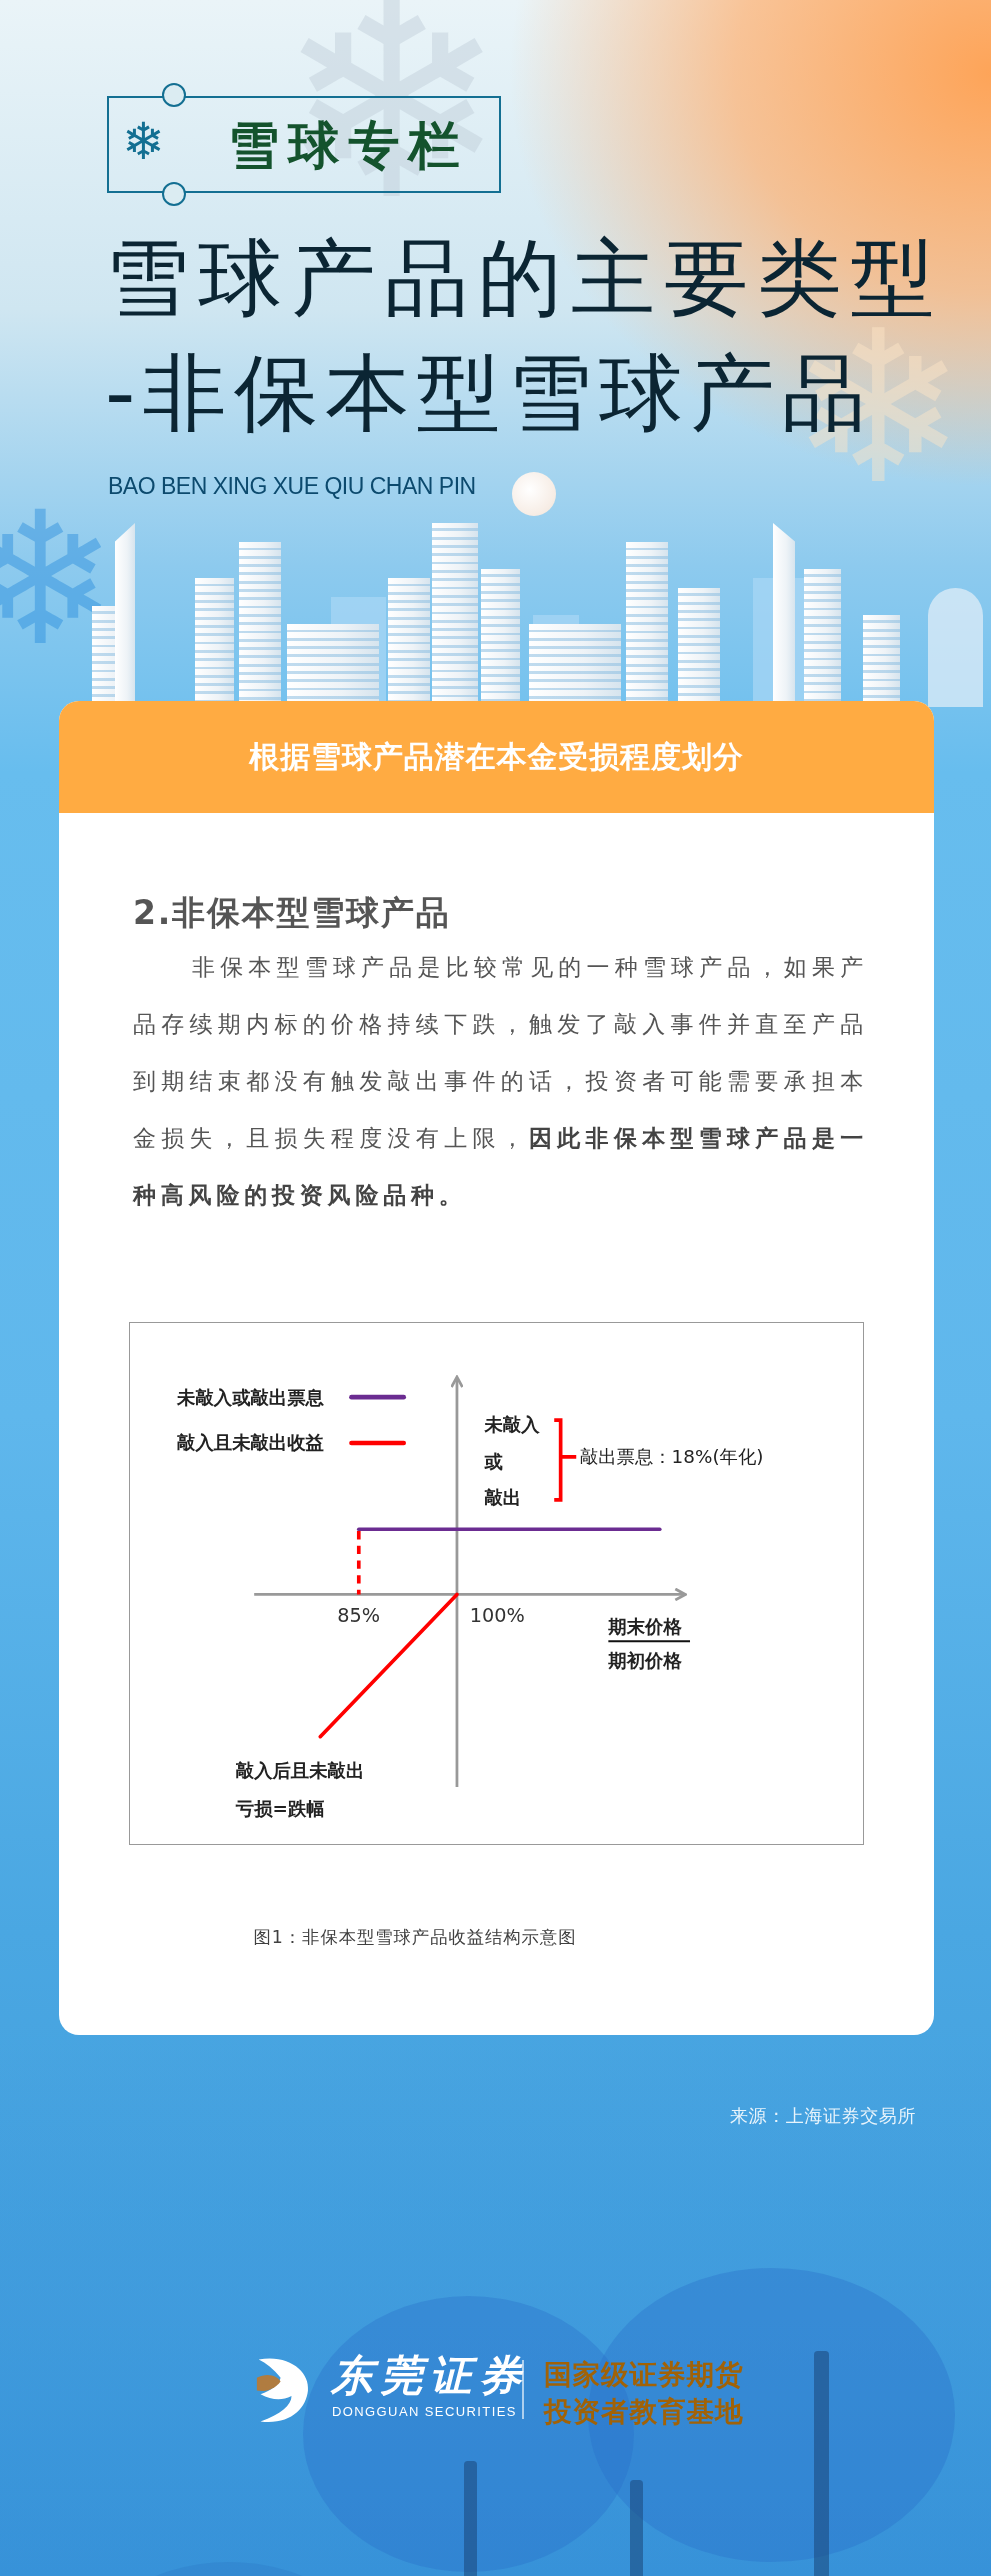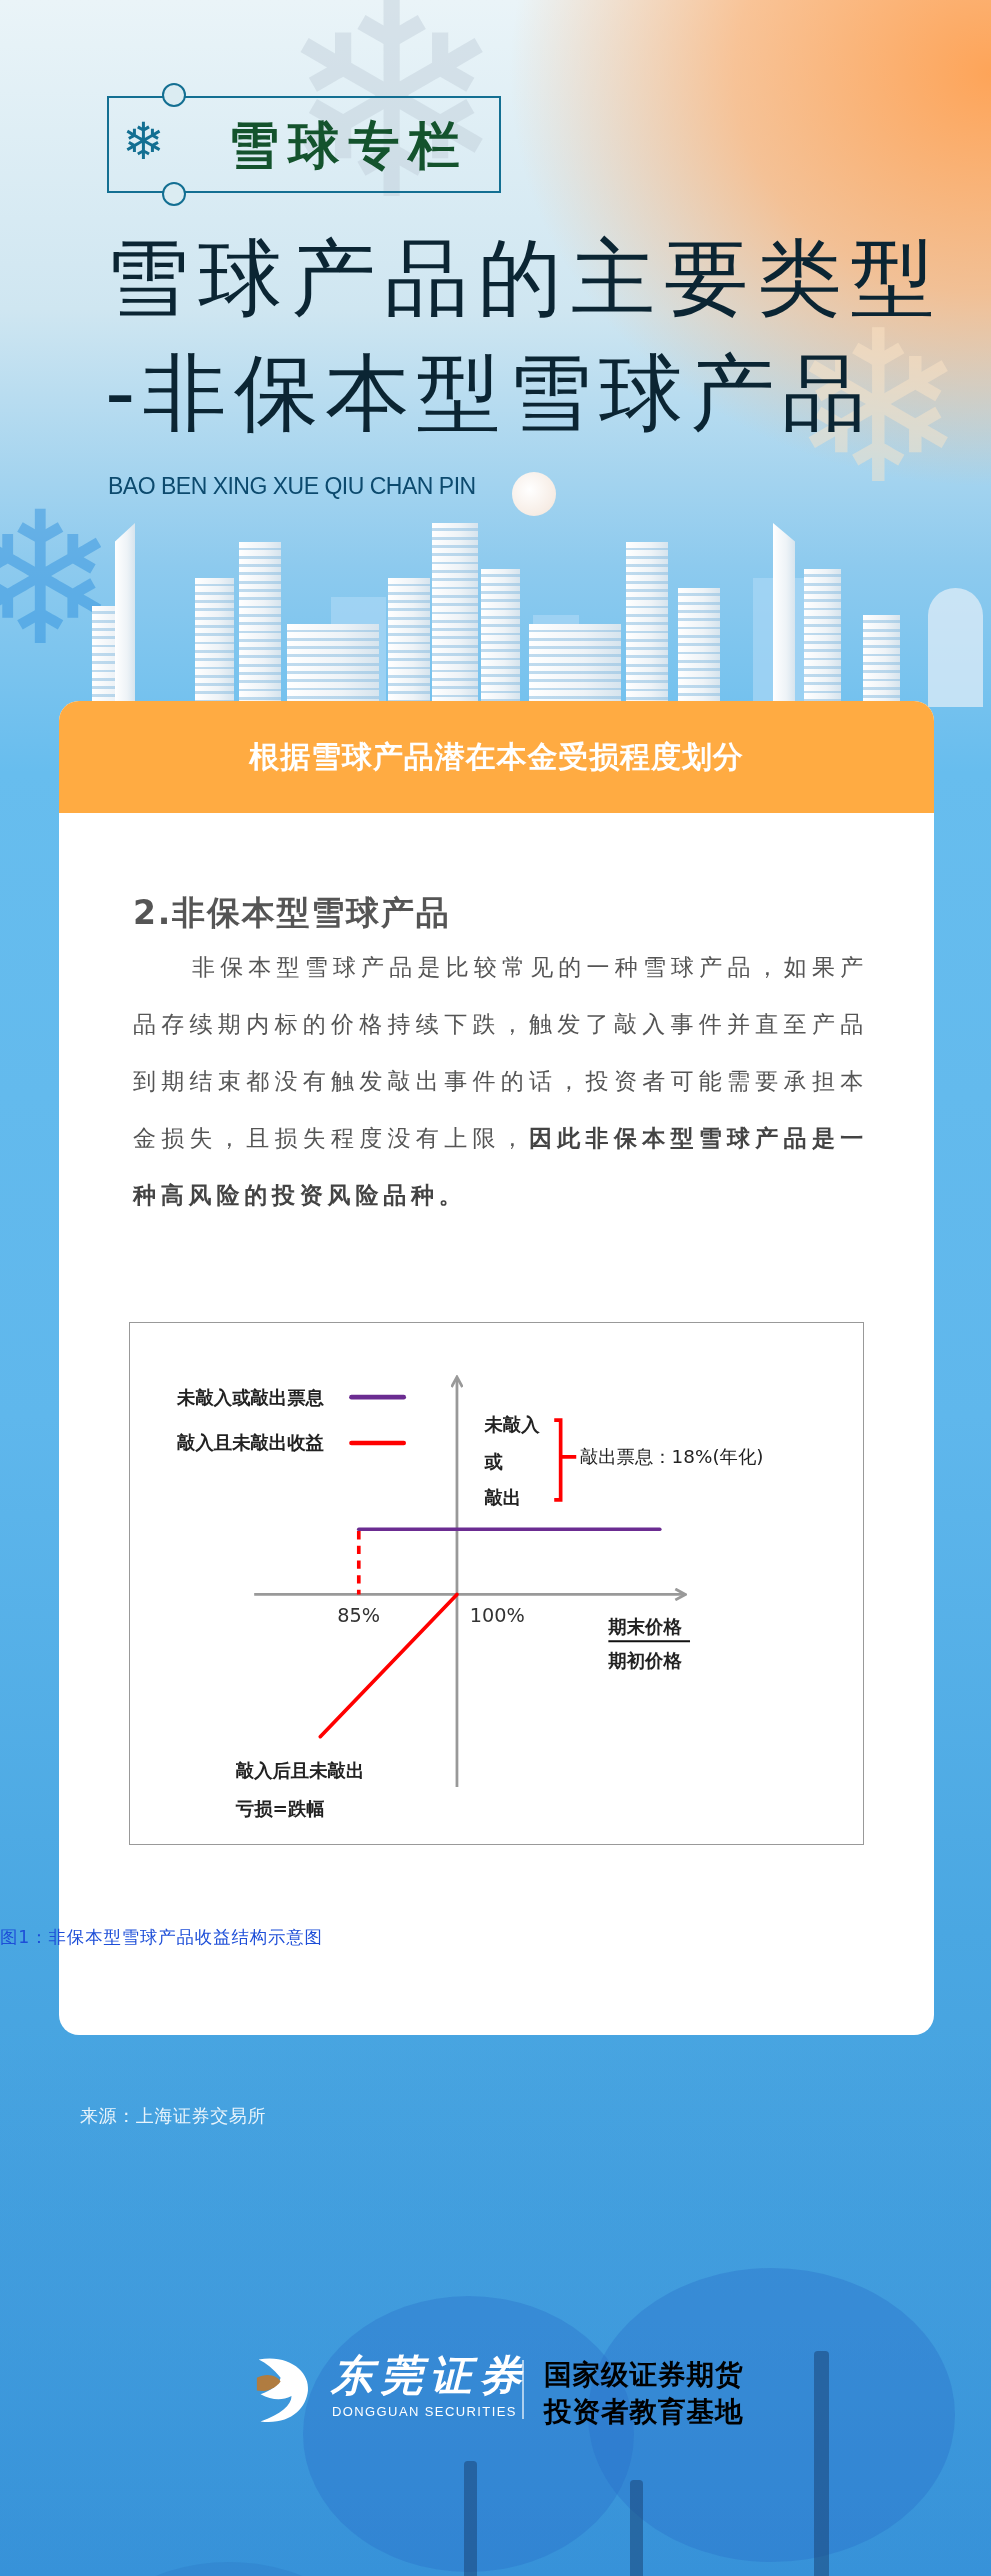--- a/index.html
+++ b/index.html
@@ -50,34 +50,34 @@
   .card-head span { color: #fff; font-size: 30px; font-weight: bold; letter-spacing: 0.9px; }
 
   .sec-title { position: absolute; left: 133px; top: 891px; font-size: 33px; font-weight: bold; color: #555; letter-spacing: 1.8px; }
   .para { position: absolute; left: 133px; top: 939px; width: 735px; font-size: 23px; color: #555;
           line-height: 57px; letter-spacing: 4.8px; text-indent: 59px; text-align: justify; }
   .para b { color: #444; font-weight: bold; }
 
   .chart-box { position: absolute; left: 129px; top: 1322px; width: 735px; height: 523px;
                border: 1.8px solid #999; box-sizing: border-box; background: #fff; }
   .chart-box svg { position: absolute; left: -1.8px; top: -1.8px; }
-  .caption { position: absolute; left: 0; width: 830px; top: 1925px; 
-             color: #1d4ed8; font-size: 17.4px; letter-spacing: 0.9px; }
+  .caption { position: absolute; left: 0; width: 830px; top: 1925px; text-align: center;
+             color: #404040; font-size: 17.4px; letter-spacing: 0.9px; }
 
   .source { position: absolute; left: 80px; top: 2097px; width: 836px; font-size: 18px; color: rgba(255,255,255,0.88);
-            line-height: 37px; letter-spacing: 0.6px; }
+            line-height: 37px; letter-spacing: 0.6px; text-align: right; }
   .source p { margin: 0; }
 
   .logo { position: absolute; left: 253px; top: 2354px; width: 57px; height: 73px; }
   .brand-cn { position: absolute; left: 331px; top: 2351px; font-size: 42px; color: #fff; letter-spacing: 7.3px;
               font-family: "DejaVu Serif", serif; font-weight: bold; font-style: italic; line-height: 50px; }
   .brand-en { position: absolute; left: 332px; top: 2404px; font-size: 13px; color: #fff; letter-spacing: 1.4px;
               font-family: "Liberation Sans", sans-serif; }
   .divider { position: absolute; left: 522px; top: 2360px; width: 1.8px; height: 59px; background: rgba(255,255,255,0.6); }
-  .slogan { position: absolute; left: 544px; top: 2356px; font-size: 27.6px; font-weight: bold; color: #000000; line-height: 37px; letter-spacing: 0.9px; }
+  .slogan { position: absolute; left: 544px; top: 2356px; font-size: 27.6px; font-weight: bold; color: #a16207; line-height: 37px; letter-spacing: 0.9px; }
 </style>
 </head>
 <body>
 
 <div class="bg"></div>
 
 <div class="flake" style="left:276px;top:-37px;font-size:276px;color:rgba(190,205,215,0.45);">❄</div>
 <div class="flake peach" style="left:790px;top:303px;font-size:211px;">❄</div>
 <div class="flake blue" style="left:-37px;top:487px;font-size:184px;">❄</div>
 

